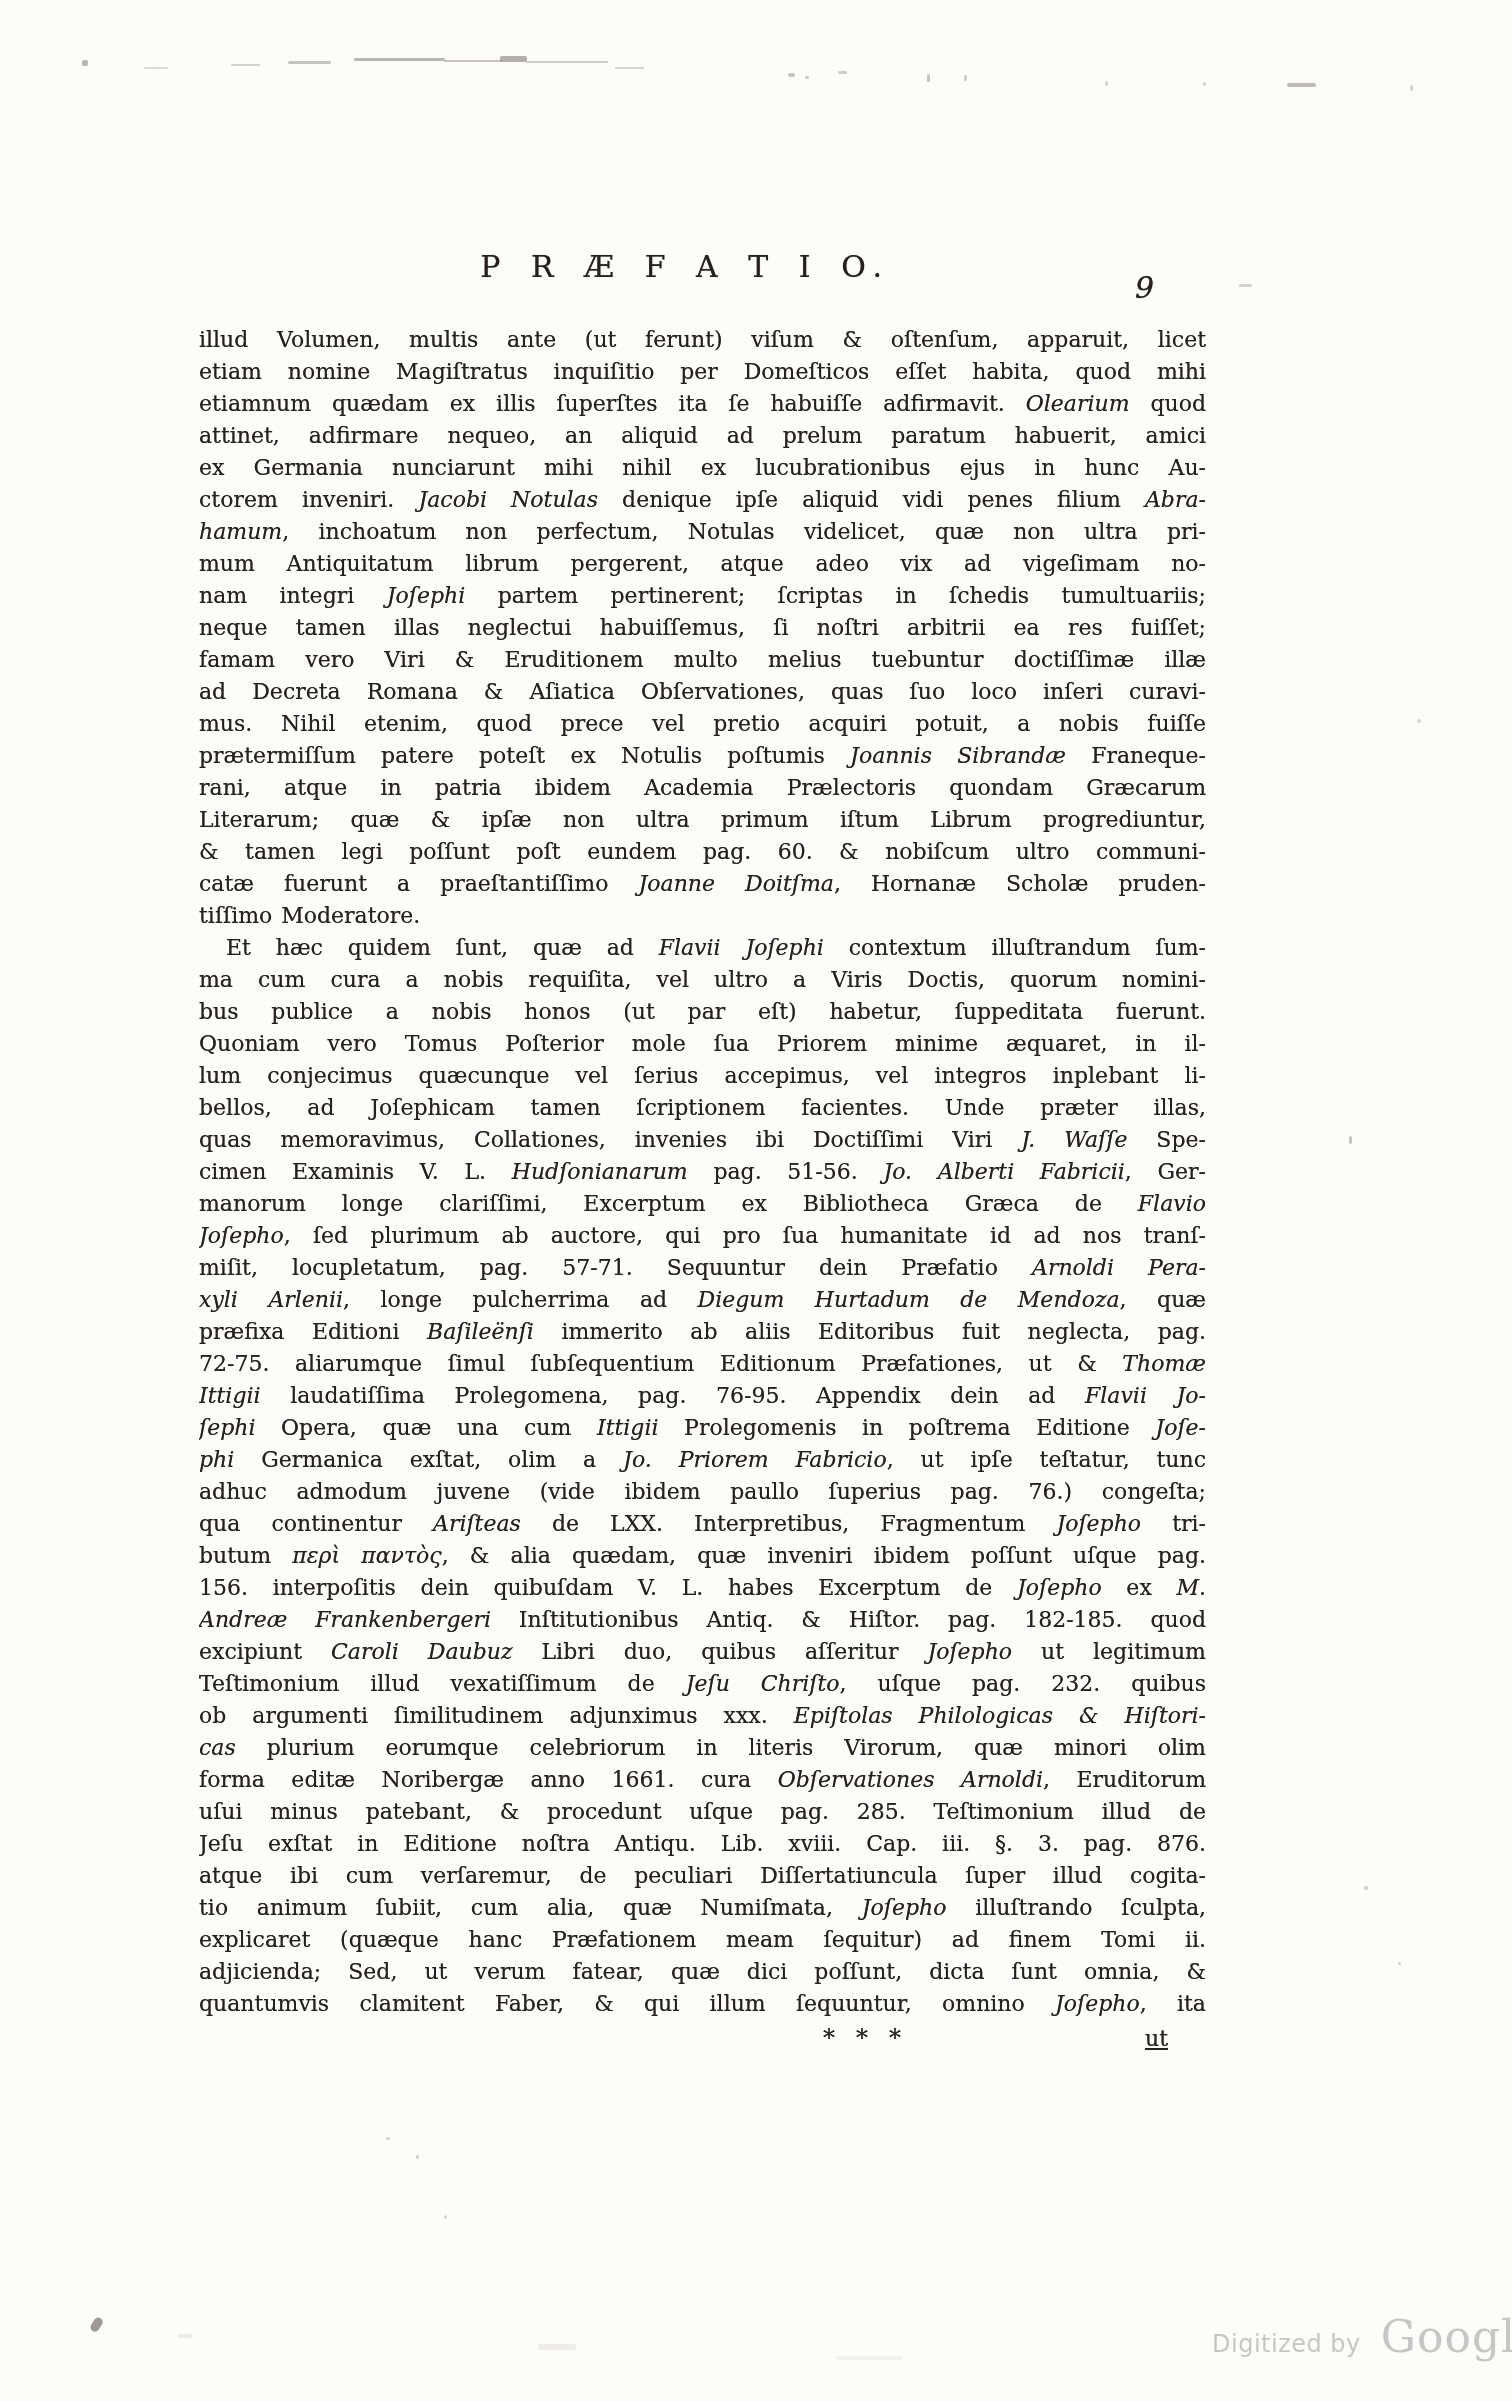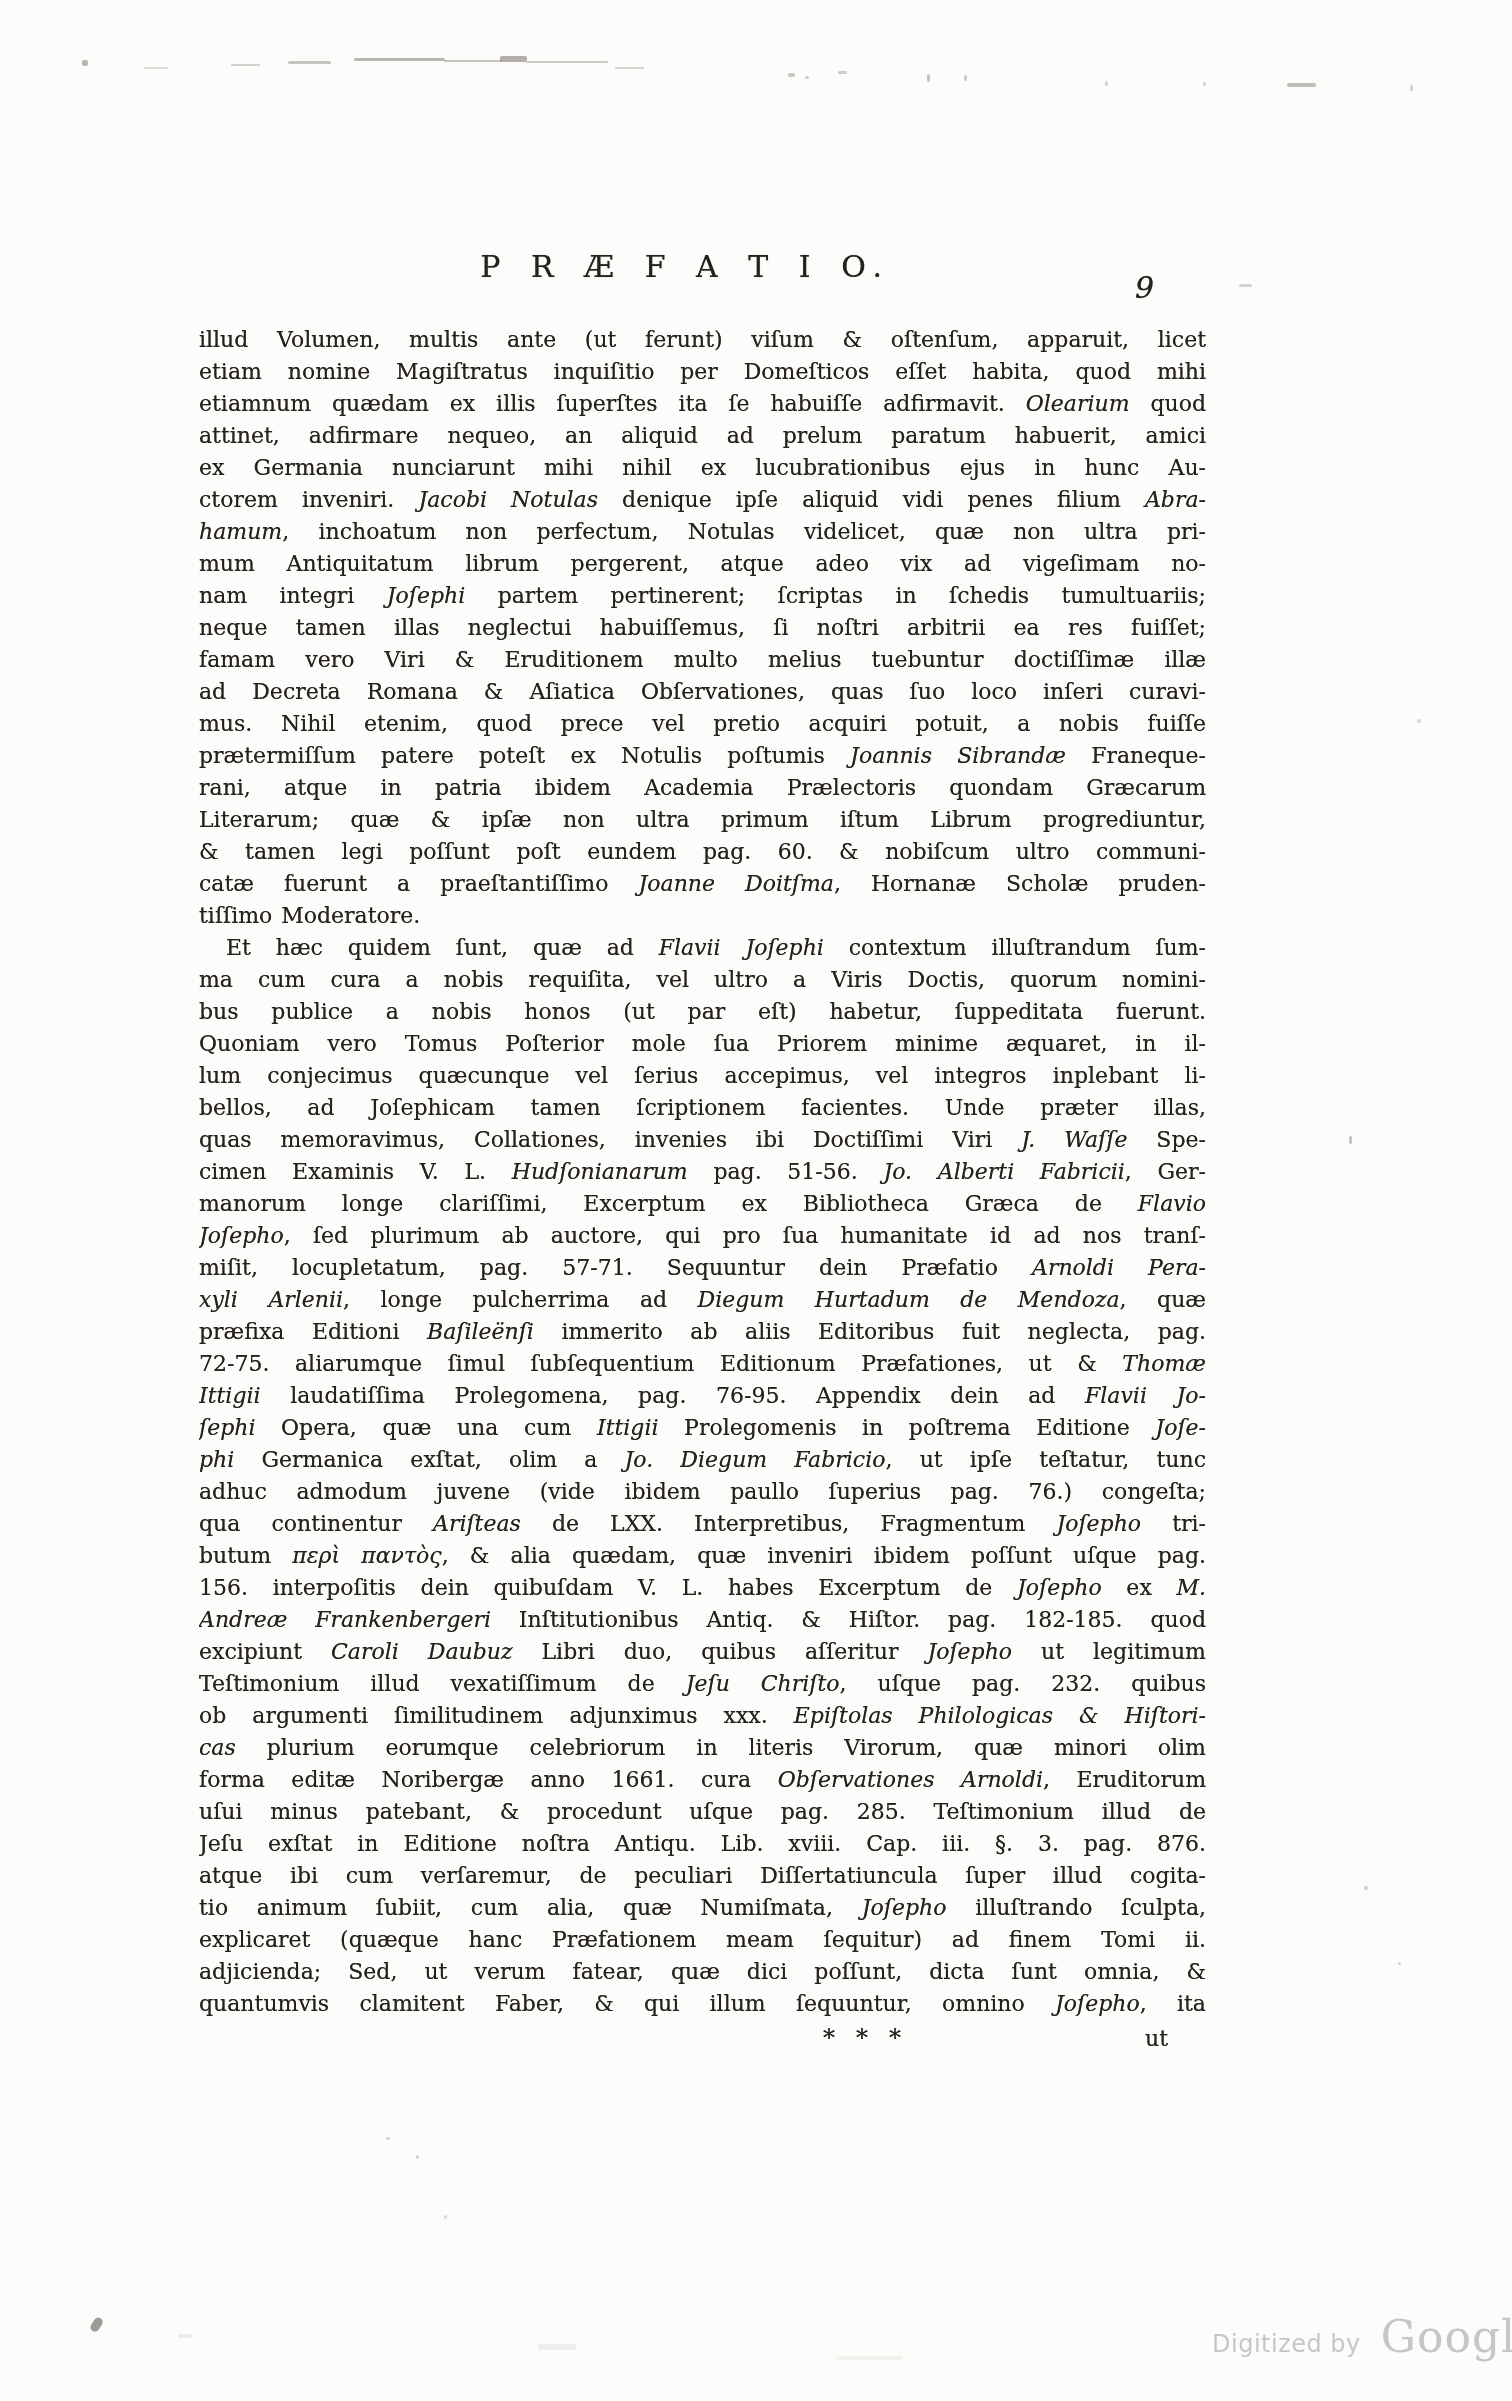--- a/index.html
+++ b/index.html
@@ -71,21 +71,21 @@
     position: absolute;
     left: 199px;
     top: 2022px;
     width: 1007px;
     height: 33px;
     font-size: 22px;
     line-height: 33px;
     text-shadow: 0 0 0.6px rgba(38,33,28,0.65);
   }
   .asterism { position: absolute; left: 624px; letter-spacing: 6.7px; font-size: 24px; }
-  .catchword { position: absolute; left: 946px; }
+  .catchword { position: absolute; left: 946px; text-decoration: underline; }
   .watermark {
     position: absolute;
     left: 1212px;
     top: 2311px;
     display: flex;
     align-items: baseline;
     gap: 20px;
     color: var(--color-watermark, #c6c6c6);
     white-space: nowrap;
   }
@@ -164,21 +164,21 @@
       <div class="line">quas memoravimus, Collationes, invenies ibi Doctiſſimi Viri <i>J. Waſſe</i> Spe-</div>
       <div class="line">cimen Examinis V. L. <i>Hudſonianarum</i> pag. 51-56. <i>Jo. Alberti Fabricii</i>, Ger-</div>
       <div class="line">manorum longe clariſſimi, Excerptum ex Bibliotheca Græca de <i>Flavio</i></div>
       <div class="line"><i>Joſepho</i>, ſed plurimum ab auctore, qui pro ſua humanitate id ad nos tranſ-</div>
       <div class="line">miſit, locupletatum, pag. 57-71. Sequuntur dein Præfatio <i>Arnoldi Pera-</i></div>
       <div class="line"><i>xyli Arlenii</i>, longe pulcherrima ad <i>Diegum Hurtadum de Mendoza</i>, quæ</div>
       <div class="line">præfixa Editioni <i>Baſileënſi</i> immerito ab aliis Editoribus fuit neglecta, pag.</div>
       <div class="line">72-75. aliarumque ſimul ſubſequentium Editionum Præfationes, ut &amp; <i>Thomæ</i></div>
       <div class="line"><i>Ittigii</i> laudatiſſima Prolegomena, pag. 76-95. Appendix dein ad <i>Flavii Jo-</i></div>
       <div class="line"><i>ſephi</i> Opera, quæ una cum <i>Ittigii</i> Prolegomenis in poſtrema Editione <i>Joſe-</i></div>
-      <div class="line"><i>phi</i> Germanica exſtat, olim a <i>Jo. Diegum Fabricio</i>, ut ipſe teſtatur, tunc</div>
+      <div class="line"><i>phi</i> Germanica exſtat, olim a <i>Jo. Priorem Fabricio</i>, ut ipſe teſtatur, tunc</div>
       <div class="line">adhuc admodum juvene (vide ibidem paullo ſuperius pag. 76.) congeſta;</div>
       <div class="line">qua continentur <i>Ariſteas</i> de LXX. Interpretibus, Fragmentum <i>Joſepho</i> tri-</div>
       <div class="line">butum <i>περὶ παντὸς</i>, &amp; alia quædam, quæ inveniri ibidem poſſunt uſque pag.</div>
       <div class="line">156. interpoſitis dein quibuſdam V. L. habes Excerptum de <i>Joſepho</i> ex <i>M.</i></div>
       <div class="line"><i>Andreæ Frankenbergeri</i> Inſtitutionibus Antiq. &amp; Hiſtor. pag. 182-185. quod</div>
       <div class="line">excipiunt <i>Caroli Daubuz</i> Libri duo, quibus aſſeritur <i>Joſepho</i> ut legitimum</div>
       <div class="line">Teſtimonium illud vexatiſſimum de <i>Jeſu Chriſto</i>, uſque pag. 232. quibus</div>
       <div class="line">ob argumenti ſimilitudinem adjunximus xxx. <i>Epiſtolas Philologicas &amp; Hiſtori-</i></div>
       <div class="line"><i>cas</i> plurium eorumque celebriorum in literis Virorum, quæ minori olim</div>
       <div class="line">forma editæ Noribergæ anno 1661. cura <i>Obſervationes Arnoldi</i>, Eruditorum</div>

